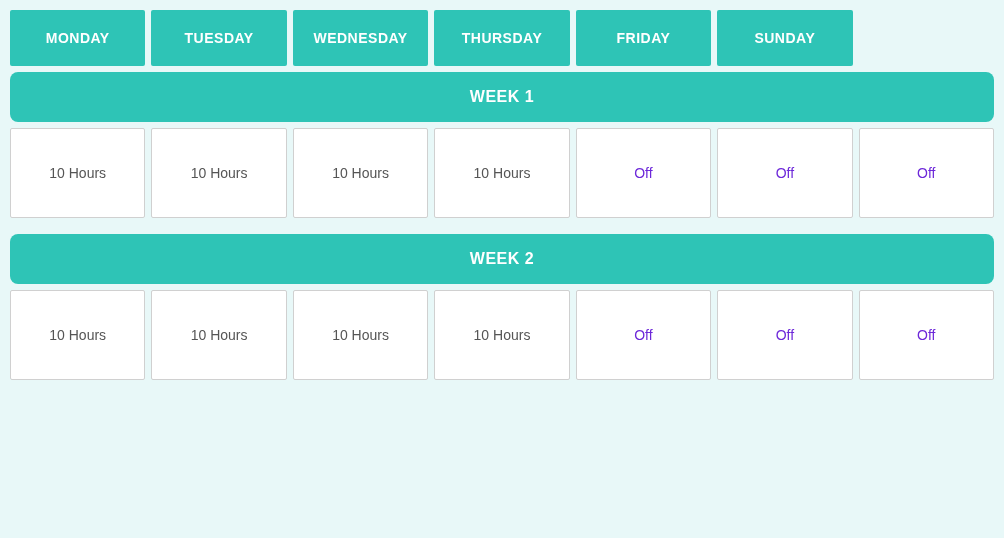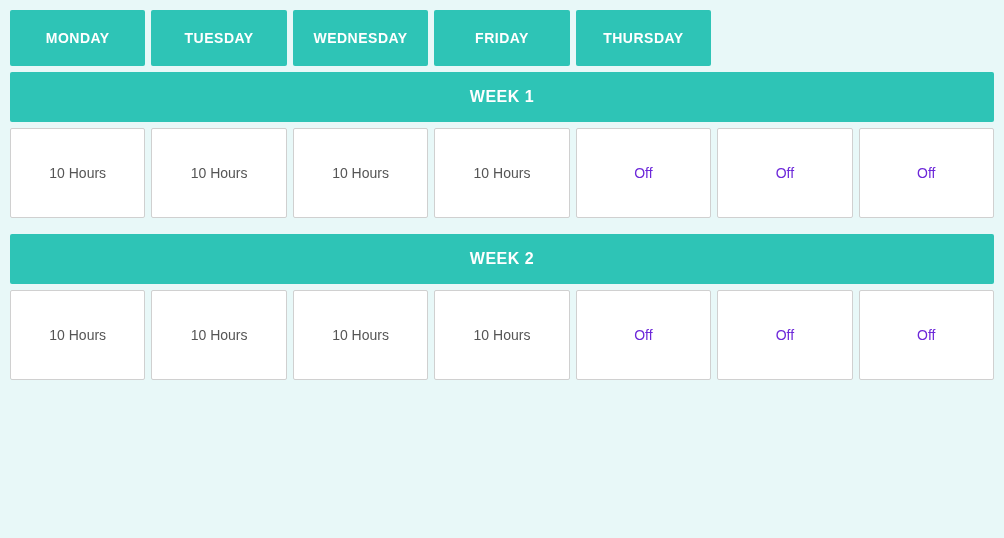--- a/index.html
+++ b/index.html
@@ -43,21 +43,21 @@
     
     .week-label-row {
       background-color: #2ec4b6;
       color: white;
       text-align: center;
       padding: 16px 10px;
       font-weight: bold;
       font-size: 16px;
       letter-spacing: 0.5px;
       margin-bottom: 6px;
-      border-radius: 2px;
+      border-radius: 8px;
     }
 
     
     .schedule-row {
       display: grid;
       grid-template-columns: repeat(7, 1fr);
       gap: 6px;
       margin-bottom: 16px;
     }
 
@@ -81,22 +81,23 @@
   </style>
 </head>
 <body>
 
 <div class="calendar-container">
 
   <div class="days-header">
   <div class="day-header">MONDAY</div>
       <div class="day-header">TUESDAY</div>
       <div class="day-header">WEDNESDAY</div>
+      <div class="day-header">THURSDAY</div>
       <div class="day-header">FRIDAY</div>
-      <div class="day-header">THURSDAY</div>
+      <div class="day-header">SUNDAY</div>
     </div>
 
   <div id="weeks-container">
   <div class="week-label-row">WEEK 1</div>
       <div class="schedule-row">
         <div class="schedule-cell">10 Hours</div>
         <div class="schedule-cell">10 Hours</div>
         <div class="schedule-cell">10 Hours</div>
         <div class="schedule-cell">10 Hours</div>
         <div class="schedule-cell off">Off</div>

